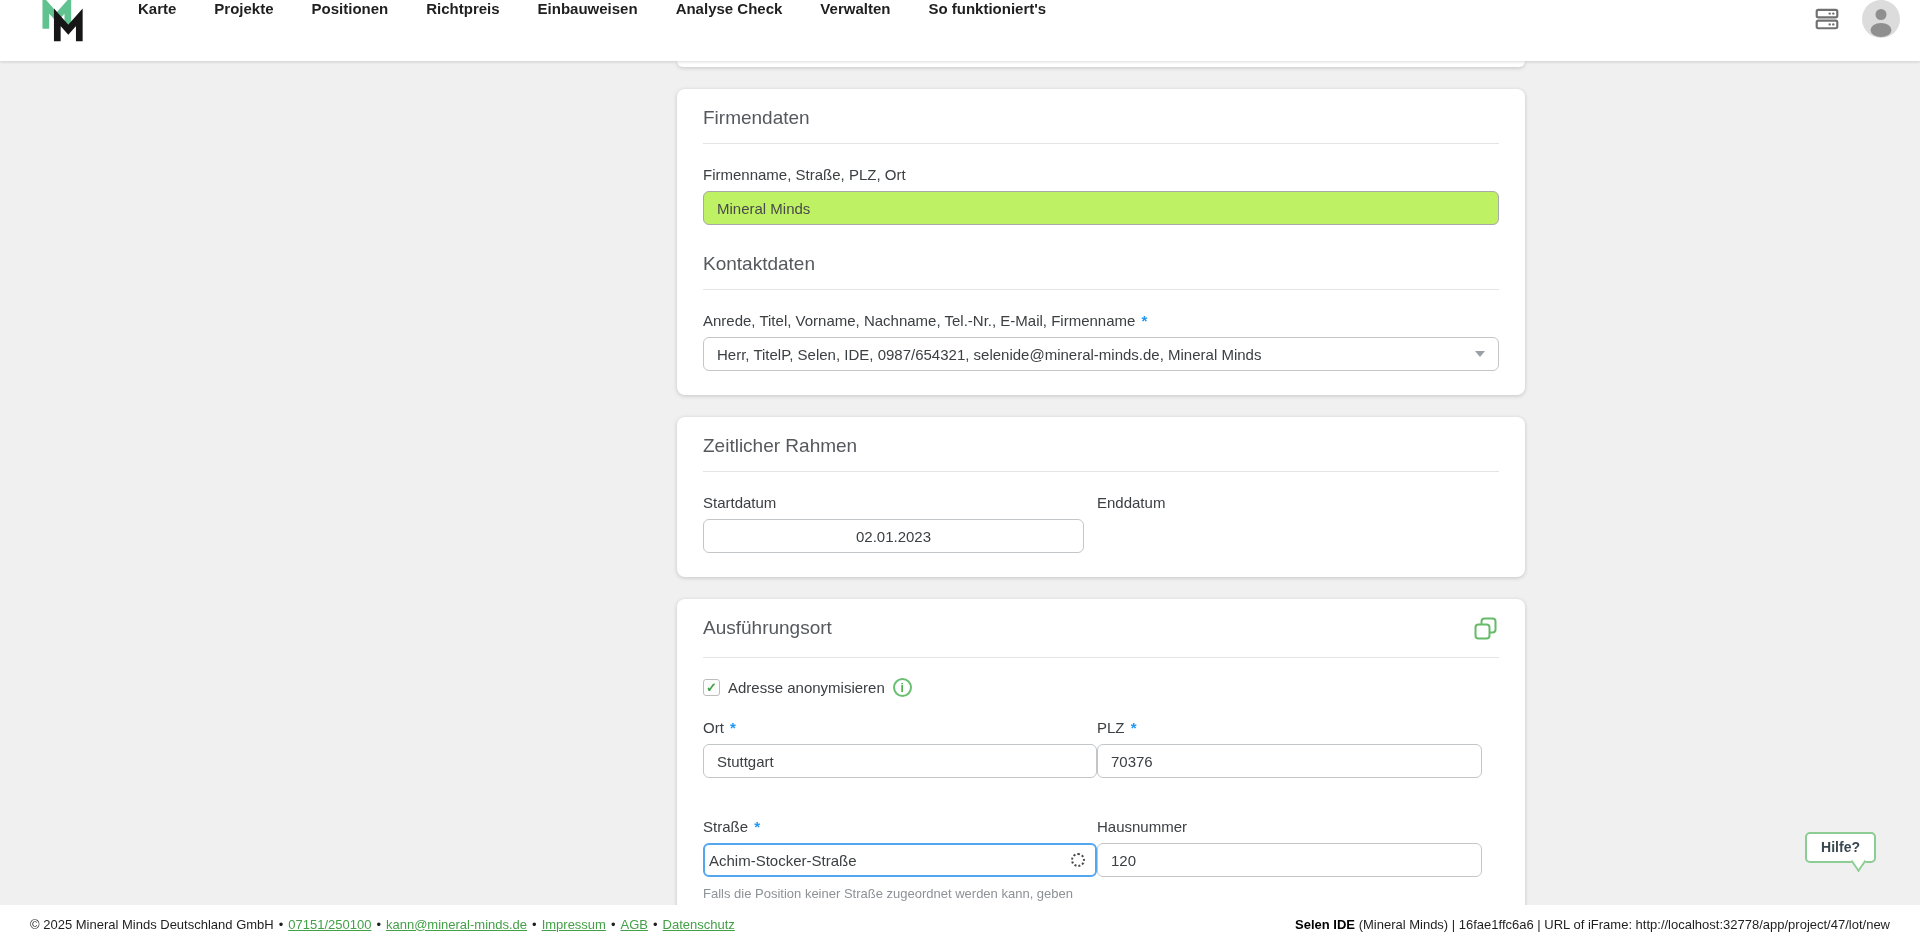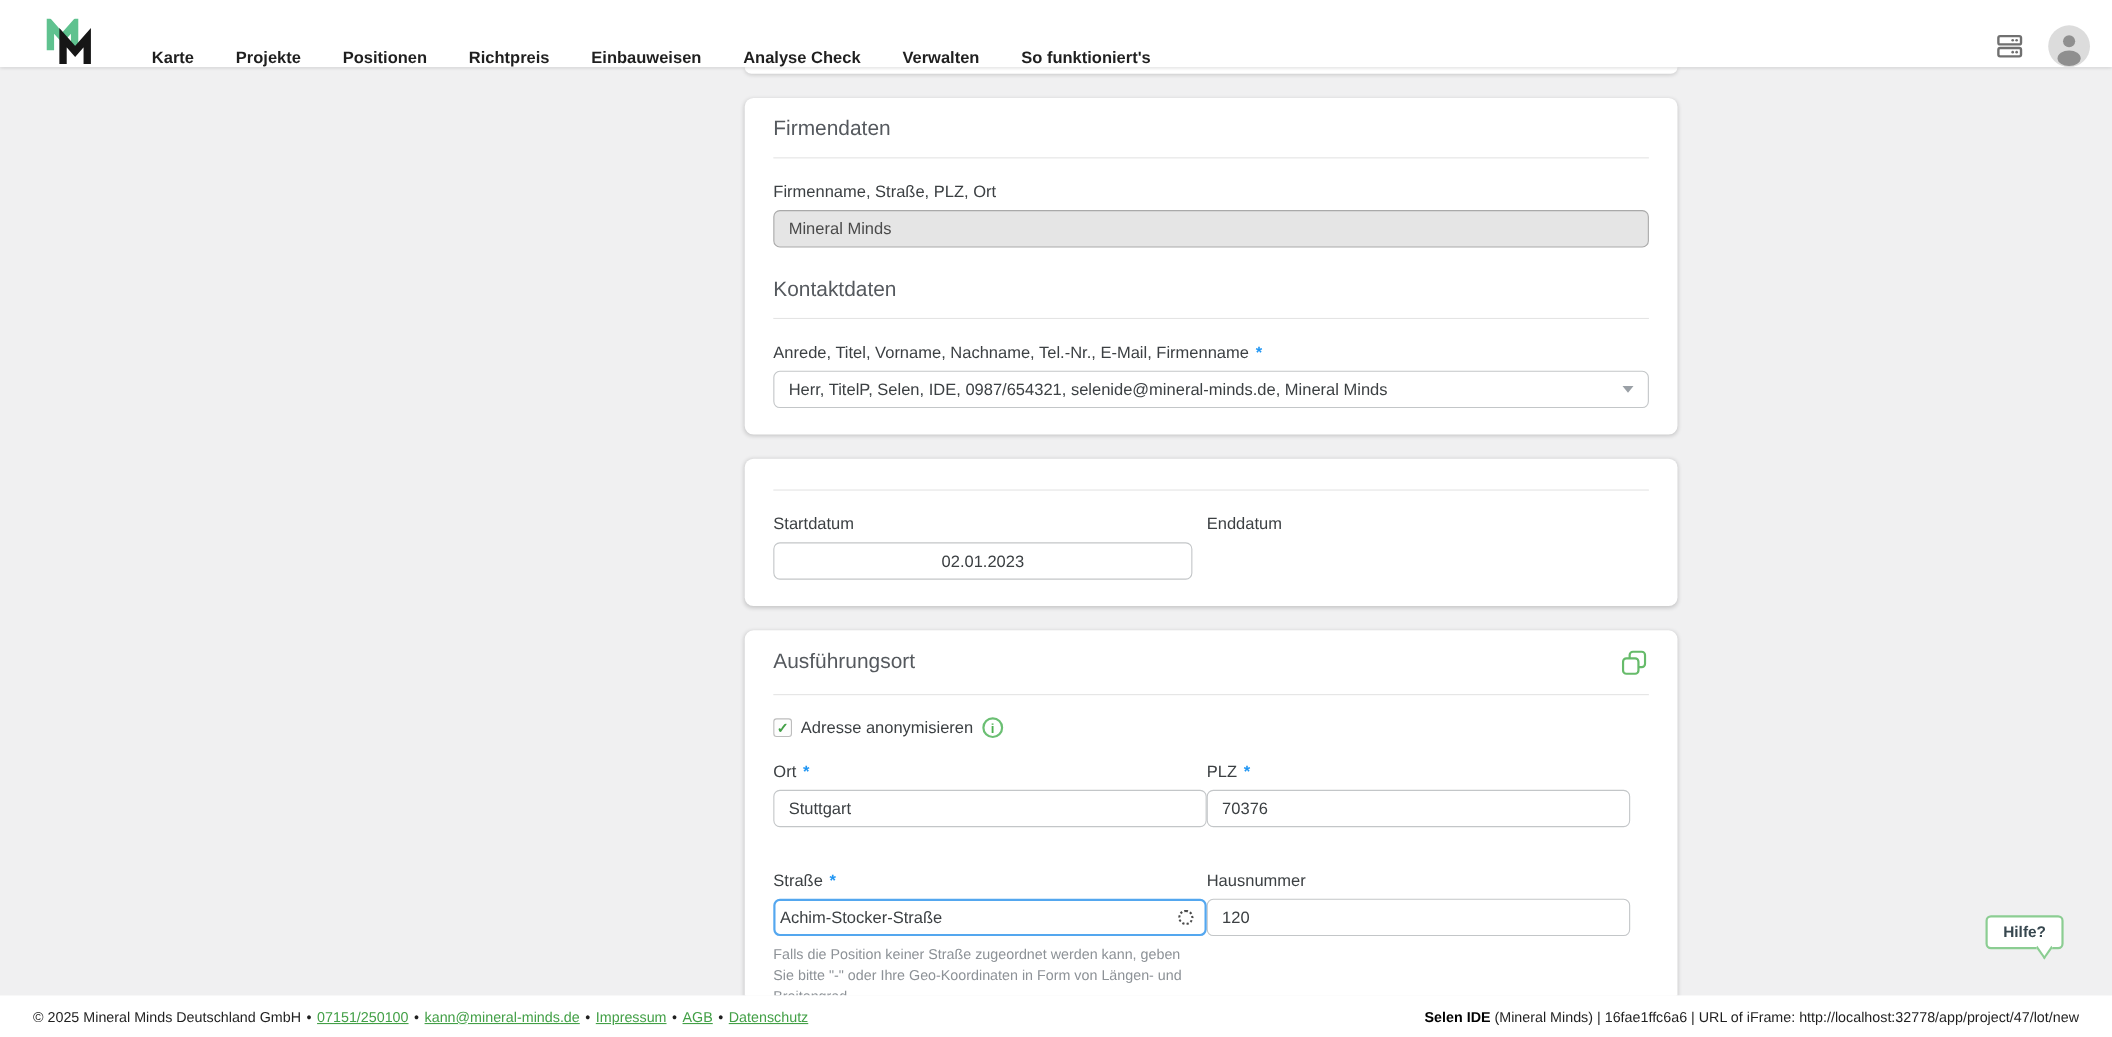--- a/index.html
+++ b/index.html
@@ -8,21 +8,21 @@
     font-family: "Liberation Sans", sans-serif;
     background: #f0f0f1;
     overflow: hidden;
   }
 
   
   .navbar {
     position: absolute; top: 0; left: 0; right: 0; height: 61px;
     background: #fff;
     box-shadow: 0 1px 3px rgba(0,0,0,.14);
-    display: flex; align-items: flex-end;
+    display: flex; align-items: flex-start;
     padding: 0 20px 0 40px;
     z-index: 50;
   }
   .logo { width: 48px; height: 44px; margin-right: 50px; cursor: pointer; }
   .nav-menu { display: flex; align-items: center; gap: 38px; }
   .nav-item {
     font-size: 15px; font-weight: 600; color: #1f1f1f;
     text-decoration: none; cursor: pointer; white-space: nowrap;
   }
   .nav-right { margin-left: auto; display: flex; align-items: center; gap: 22px; }
@@ -58,21 +58,21 @@
   .field-label { display: block; font-size: 15px; font-weight: 500; color: #3c4043; margin: 22px 0 8px; }
   .required { color: #2196f3; font-weight: 600; margin-left: 2px; }
 
   .input {
     display: block; width: 100%; height: 34px;
     border: 1px solid #c3c6c8; border-radius: 6px;
     padding: 0 13px; font-size: 15px; color: #3c4043;
     background: #fff; font-family: "Liberation Sans", sans-serif;
     outline: none;
   }
-  .input--disabled { background: #e5e5e5; border-color: #a9a9a9; color: #4a4a4a; }
+  .input--disabled { background: #bef264; border-color: #a9a9a9; color: #4a4a4a; }
   .input--focused { border: 2px solid #54a7ef; padding: 0 4px; }
   .input--date { width: 381px; text-align: center; }
 
   .select {
     height: 34px; border: 1px solid #c3c6c8; border-radius: 6px;
     padding: 0 13px; font-size: 15px; color: #3c4043; background: #fff;
     display: flex; align-items: center; justify-content: space-between;
     cursor: pointer;
   }
   .select-arrow {
@@ -196,20 +196,21 @@
         <span>Anrede, Titel, Vorname, Nachname, Tel.-Nr., E-Mail, Firmenname</span>
         <span class="required">*</span>
       </label>
       <div class="select">
         <span>Herr, TitelP, Selen, IDE, 0987/654321, selenide@mineral-minds.de, Mineral Minds</span>
         <span class="select-arrow"></span>
       </div>
     </section>
 
     <section class="card">
+      <h2 class="section-title">Zeitlicher Rahmen</h2>
       <hr class="divider">
       <div class="two-col">
         <div>
           <label class="field-label">Startdatum</label>
           <input class="input input--date" value="02.01.2023" style="">
         </div>
         <div>
           <label class="field-label">Enddatum</label>
         </div>
       </div>

